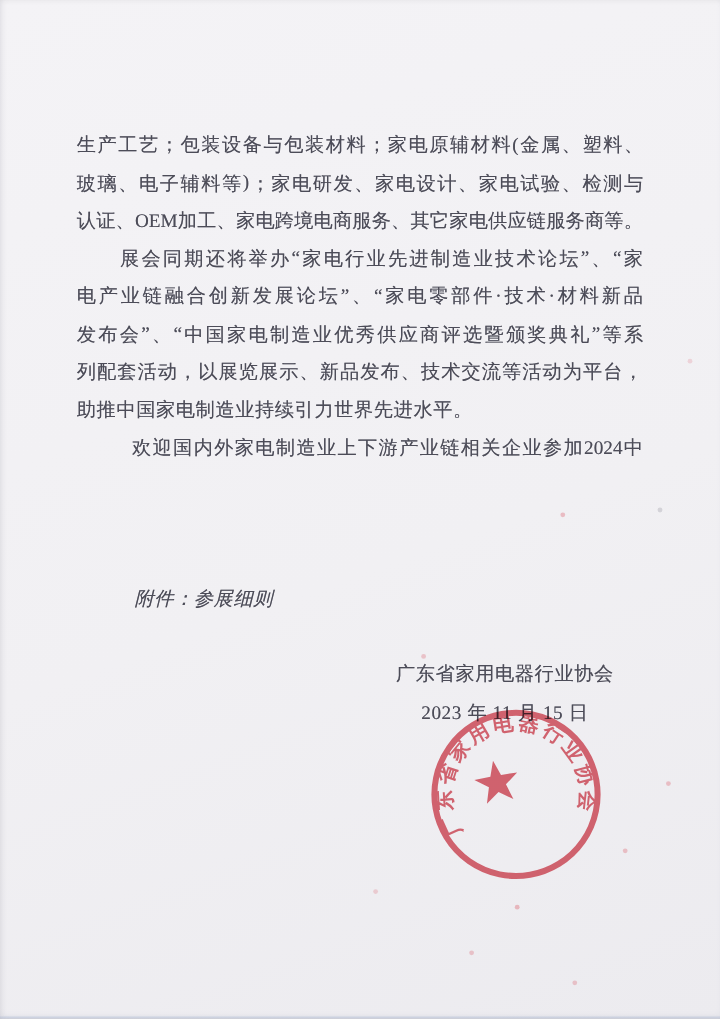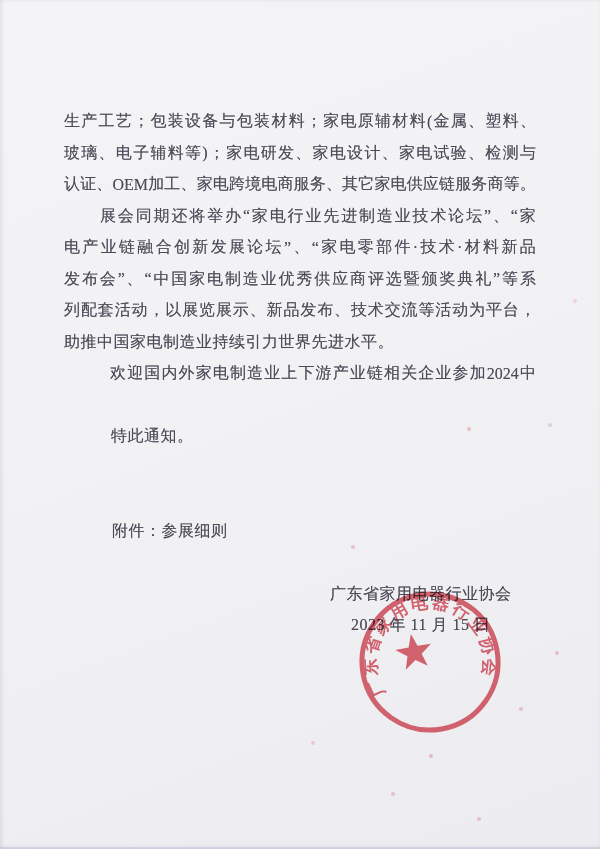--- a/index.html
+++ b/index.html
@@ -90,24 +90,23 @@
       <div class="line justify"><span>生</span><span>产</span><span>工</span><span>艺</span><span>；</span><span>包</span><span>装</span><span>设</span><span>备</span><span>与</span><span>包</span><span>装</span><span>材</span><span>料</span><span>；</span><span>家</span><span>电</span><span>原</span><span>辅</span><span>材</span><span>料</span><span>(</span><span>金</span><span>属</span><span>、</span><span>塑</span><span>料</span><span>、</span></div>
       <div class="line justify"><span>玻</span><span>璃</span><span>、</span><span>电</span><span>子</span><span>辅</span><span>料</span><span>等</span><span>)</span><span>；</span><span>家</span><span>电</span><span>研</span><span>发</span><span>、</span><span>家</span><span>电</span><span>设</span><span>计</span><span>、</span><span>家</span><span>电</span><span>试</span><span>验</span><span>、</span><span>检</span><span>测</span><span>与</span></div>
       <div class="line justify"><span>认</span><span>证</span><span>、</span><span>OEM</span><span>加</span><span>工</span><span>、</span><span>家</span><span>电</span><span>跨</span><span>境</span><span>电</span><span>商</span><span>服</span><span>务</span><span>、</span><span>其</span><span>它</span><span>家</span><span>电</span><span>供</span><span>应</span><span>链</span><span>服</span><span>务</span><span>商</span><span>等</span><span>。</span></div>
       <div class="line justify" style="padding-left: 36px;"><span>展</span><span>会</span><span>同</span><span>期</span><span>还</span><span>将</span><span>举</span><span>办</span><span>“</span><span>家</span><span>电</span><span>行</span><span>业</span><span>先</span><span>进</span><span>制</span><span>造</span><span>业</span><span>技</span><span>术</span><span>论</span><span>坛</span><span>”</span><span>、</span><span>“</span><span>家</span></div>
       <div class="line justify"><span>电</span><span>产</span><span>业</span><span>链</span><span>融</span><span>合</span><span>创</span><span>新</span><span>发</span><span>展</span><span>论</span><span>坛</span><span>”</span><span>、</span><span>“</span><span>家</span><span>电</span><span>零</span><span>部</span><span>件</span><span>·</span><span>技</span><span>术</span><span>·</span><span>材</span><span>料</span><span>新</span><span>品</span></div>
       <div class="line justify"><span>发</span><span>布</span><span>会</span><span>”</span><span>、</span><span>“</span><span>中</span><span>国</span><span>家</span><span>电</span><span>制</span><span>造</span><span>业</span><span>优</span><span>秀</span><span>供</span><span>应</span><span>商</span><span>评</span><span>选</span><span>暨</span><span>颁</span><span>奖</span><span>典</span><span>礼</span><span>”</span><span>等</span><span>系</span></div>
       <div class="line justify"><span>列</span><span>配</span><span>套</span><span>活</span><span>动</span><span>，</span><span>以</span><span>展</span><span>览</span><span>展</span><span>示</span><span>、</span><span>新</span><span>品</span><span>发</span><span>布</span><span>、</span><span>技</span><span>术</span><span>交</span><span>流</span><span>等</span><span>活</span><span>动</span><span>为</span><span>平</span><span>台</span><span>，</span></div>
       <div class="line plain">助推中国家电制造业持续引力世界先进水平。</div>
       <div class="line justify" style="padding-left: 46px;"><span>欢</span><span>迎</span><span>国</span><span>内</span><span>外</span><span>家</span><span>电</span><span>制</span><span>造</span><span>业</span><span>上</span><span>下</span><span>游</span><span>产</span><span>业</span><span>链</span><span>相</span><span>关</span><span>企</span><span>业</span><span>参</span><span>加</span><span>2024</span><span>中</span></div>
       <div class="line blank"></div>
-      <div class="line plain" style="padding-left: 47px;">特此通知。</div>
       <div class="line blank"></div>
       <div class="line blank"></div>
-      <div class="line plain" style="padding-left: 48px;">附件：参展细则</div>
+      <div class="line plain" style="padding-left: 48px; font-style: italic;">附件：参展细则</div>
       <div class="line blank"></div>
       <div class="line plain" style="padding-left: 266px;">广东省家用电器行业协会</div>
       <div class="line plain" style="padding-left: 287px;">2023 年 11 月 15 日</div>
     </div>
 
   <svg class="stamp" viewBox="0 0 160 160" xmlns="http://www.w3.org/2000/svg" aria-hidden="true">
     <defs>
       <path id="sealArc" d="M 31.06 102.82 A 54 54 0 1 1 128.94 102.82" fill="none"></path>
     </defs>
     <circle class="ring" cx="80" cy="80" r="68"></circle>

